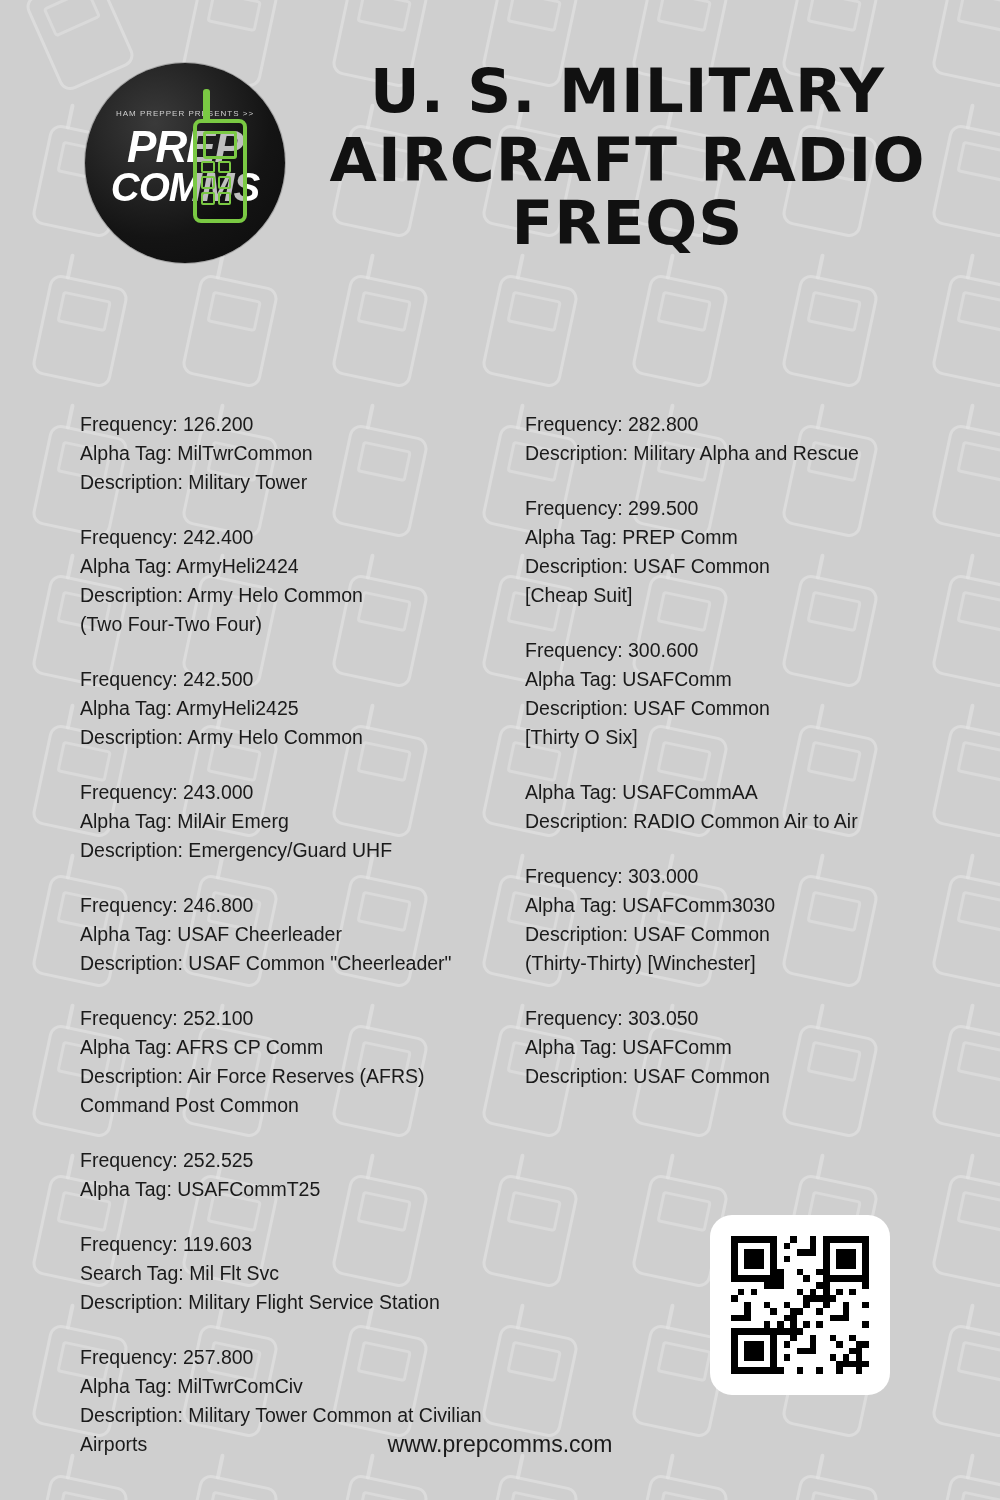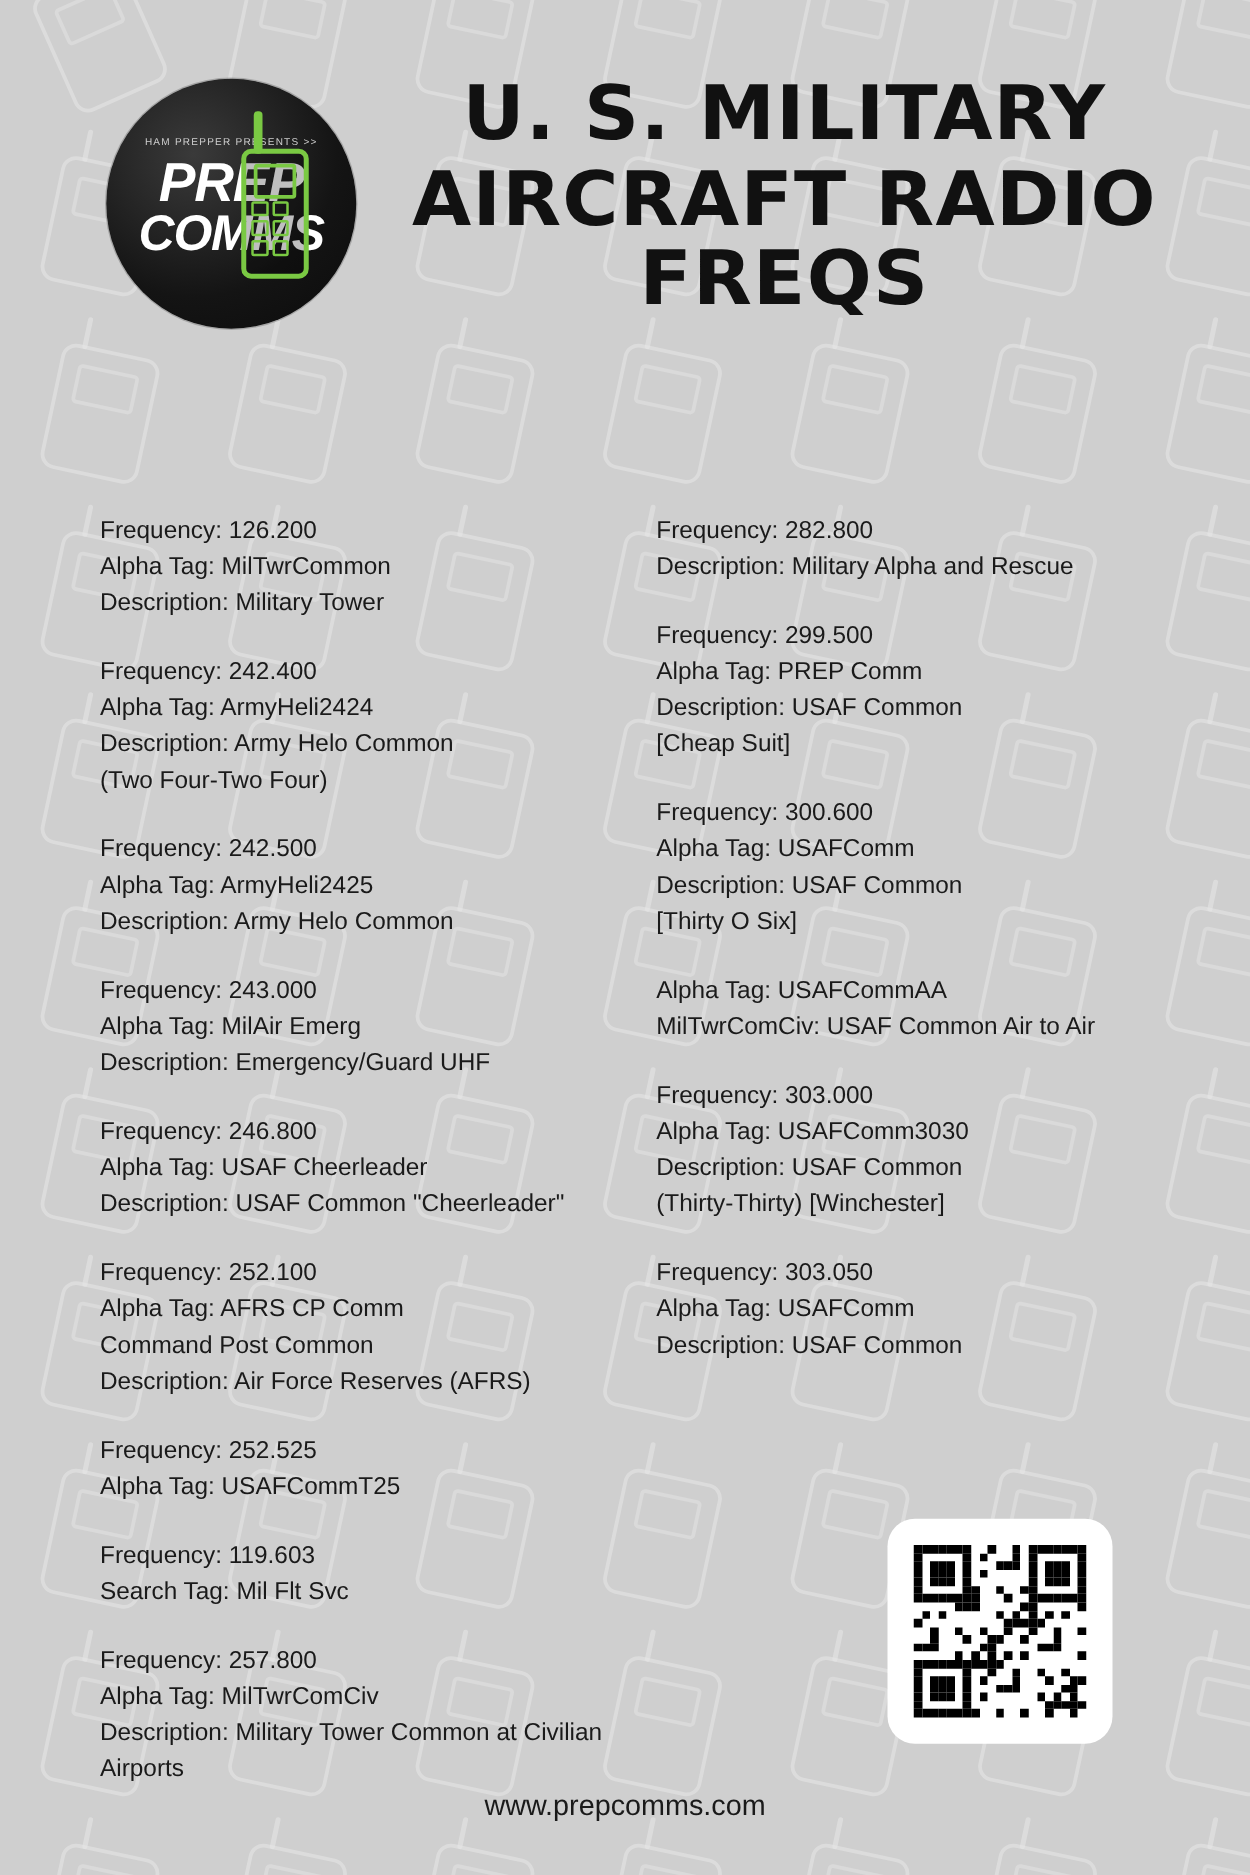--- a/index.html
+++ b/index.html
@@ -360,30 +360,31 @@
           <div class="line">Description: Emergency/Guard UHF</div>
         </div>
         <div class="entry">
           <div class="line">Frequency: 246.800</div>
           <div class="line">Alpha Tag: USAF Cheerleader</div>
           <div class="line">Description: USAF Common "Cheerleader"</div>
         </div>
         <div class="entry">
           <div class="line">Frequency: 252.100</div>
           <div class="line">Alpha Tag: AFRS CP Comm</div>
+          <div class="line">Description: Air Force Reserves (AFRS)</div>
           <div class="line">Command Post Common</div>
-          <div class="line">Description: Air Force Reserves (AFRS)</div>
         </div>
         <div class="entry">
           <div class="line">Frequency: 252.525</div>
           <div class="line">Alpha Tag: USAFCommT25</div>
         </div>
         <div class="entry">
           <div class="line">Frequency: 119.603</div>
           <div class="line">Search Tag: Mil Flt Svc</div>
+          <div class="line">Description: Military Flight Service Station</div>
         </div>
         <div class="entry">
           <div class="line">Frequency: 257.800</div>
           <div class="line">Alpha Tag: MilTwrComCiv</div>
           <div class="line">Description: Military Tower Common at Civilian Airports</div>
         </div>
       </div>
     <div class="col right" id="col-right">
         <div class="entry">
           <div class="line">Frequency: 282.800</div>
@@ -396,21 +397,21 @@
           <div class="line">[Cheap Suit]</div>
         </div>
         <div class="entry">
           <div class="line">Frequency: 300.600</div>
           <div class="line">Alpha Tag: USAFComm</div>
           <div class="line">Description: USAF Common</div>
           <div class="line">[Thirty O Six]</div>
         </div>
         <div class="entry">
           <div class="line">Alpha Tag: USAFCommAA</div>
-          <div class="line">MilTwrComCiv: USAF Common Air to Air</div>
+          <div class="line">Description: RADIO Common Air to Air</div>
         </div>
         <div class="entry">
           <div class="line">Frequency: 303.000</div>
           <div class="line">Alpha Tag: USAFComm3030</div>
           <div class="line">Description: USAF Common</div>
           <div class="line">(Thirty-Thirty) [Winchester]</div>
         </div>
         <div class="entry">
           <div class="line">Frequency: 303.050</div>
           <div class="line">Alpha Tag: USAFComm</div>

